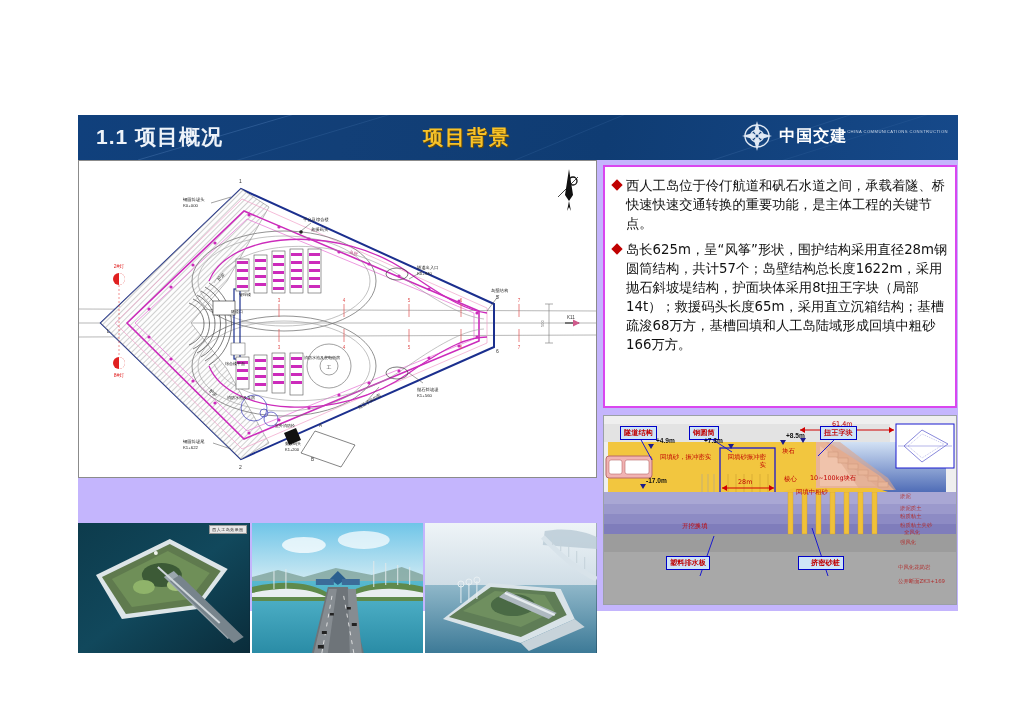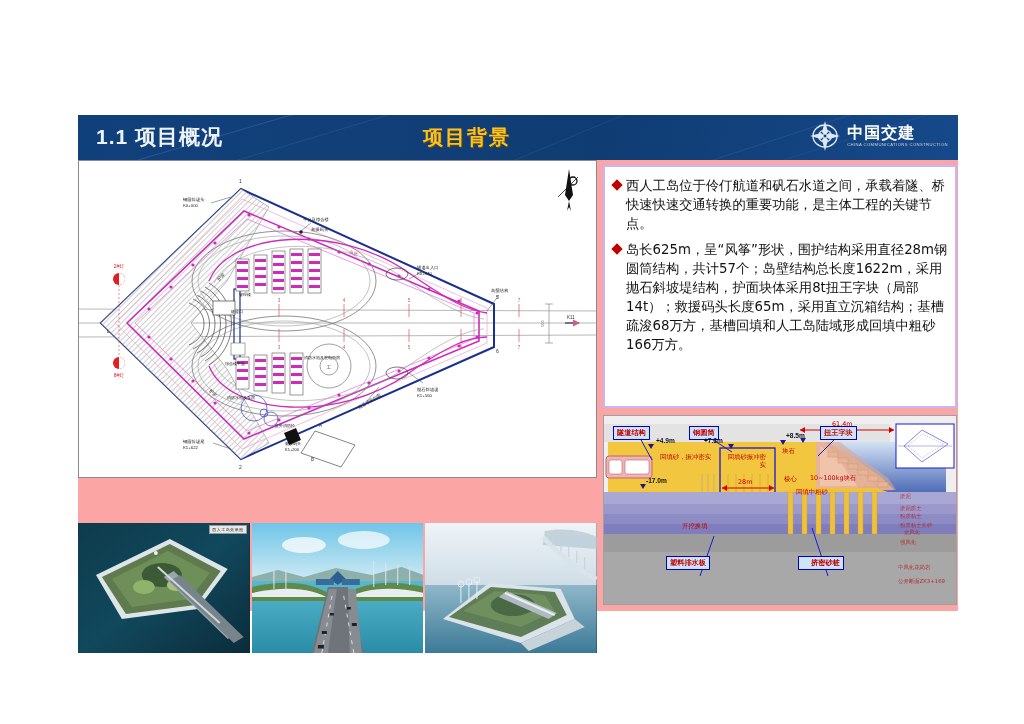--- a/index.html
+++ b/index.html
@@ -1,48 +1,48 @@
 <!DOCTYPE html>
 <html><head>
 <meta charset="utf-8">
 <style>
   html,body{margin:0;padding:0;}
   body{
     width:1024px;height:724px;background:#ffffff;
     font-family:"Liberation Sans","DejaVu Sans",sans-serif;
     overflow:hidden;position:relative;
   }
-  .slide{position:absolute;left:78px;top:115px;width:880px;height:496px;background:#fca5a5;}
+  .slide{position:absolute;left:78px;top:115px;width:880px;height:496px;background:#c4b5fd;}
 
   
   .header{position:absolute;left:0;top:0;width:880px;height:45px;
     background:linear-gradient(100deg,#10407c 0%,#123f77 30%,#0f3c73 60%,#16498a 100%);
     overflow:hidden;}
   .header svg.deco{position:absolute;left:0;top:0;width:880px;height:45px;}
   .hdr-left{position:absolute;left:18px;top:8px;color:#eef3f9;font-size:21px;font-weight:bold;letter-spacing:1px;}
   .hdr-center{position:absolute;left:345px;top:9px;color:#f8c228;font-size:20px;font-weight:bold;letter-spacing:2px;
     text-shadow:1px 1px 0 #6b4a00;}
   .hdr-logo{position:absolute;right:10px;top:5px;display:flex;align-items:center;gap:6px;}
   .logo-mark{width:32px;height:32px;position:relative;}
-  .logo-text{display:flex;flex-direction:column;line-height:1;}
+  .logo-text{display:flex;flex-direction:row;line-height:1;}
   .logo-cn{color:#fff;font-size:16px;font-weight:bold;letter-spacing:1px;}
   .logo-en{color:#c9d6e8;font-size:4.2px;letter-spacing:.4px;margin-top:2px;white-space:nowrap;}
 
   
   .body{position:absolute;left:0;top:45px;width:880px;height:451px;}
 
   
   .plan{position:absolute;left:0;top:0;width:519px;height:318px;background:#fff;
     border:1px solid #8b8b8b;box-sizing:border-box;overflow:hidden;}
   .photos{position:absolute;left:0;top:363px;width:519px;height:130px;display:flex;gap:2px;overflow:hidden;}
   .photo{flex:1;position:relative;overflow:hidden;background:#0b2233;}
 
   
   .textbox{position:absolute;left:525px;top:5px;width:354px;height:243px;
-    border:2px solid #c4b5fd;background:#fff;box-sizing:border-box;padding:9px 6px 6px 8px;}
+    border:2px solid #d946ef;background:#fff;box-sizing:border-box;padding:9px 6px 6px 8px;}
   .bullet-row{display:flex;gap:5px;margin-bottom:7px;}
   .diamond{width:8px;height:8px;background:#c00000;transform:rotate(45deg);
     flex:0 0 8px;margin-top:5px;}
   .btext{font-size:13.3px;line-height:1.43;color:#111;font-family:"DejaVu Sans",sans-serif;}
   .section{position:absolute;left:525px;top:255px;width:354px;height:190px;
     border:1px solid #9aa0a6;box-sizing:border-box;overflow:hidden;background:#f2f2f2;}
 
   
   .cs{position:absolute;inset:0;}
   .cs-label{position:absolute;border:1px solid #0000c8;background:#cfe4f7;color:#c00000;
@@ -559,21 +559,21 @@
           <g stroke="#1a1ad0" stroke-width="1" fill="none">
             <path d="M36,22 L48,44"></path>
             <path d="M106,22 L128,36"></path>
             <path d="M232,22 L214,40"></path>
             <path d="M96,160 L110,120"></path>
             <path d="M224,160 L208,112"></path>
           </g>
         </svg>
 
         
-        <div class="cs-label" style="left:9px;top:10px;">隧道结构</div>
+        <div class="cs-label" style="left:16px;top:10px;">隧道结构</div>
         <div class="cs-label" style="left:85px;top:10px;">钢圆筒</div>
         <div class="cs-label" style="left:216px;top:10px;">扭王字块</div>
         <div class="cs-label" style="left:62px;top:140px;">塑料排水板</div>
         <div class="cs-label" style="left:194px;top:140px;padding-left:12px;">挤密砂桩</div>
 
         
         <div class="cs-blk" style="left:52px;top:21px;">+4.9m</div>
         <div class="cs-blk" style="left:100px;top:21px;">+7.3m</div>
         <div class="cs-blk" style="left:182px;top:16px;">+8.5m</div>
         <div class="cs-blk" style="left:42px;top:61px;">-17.0m</div>

